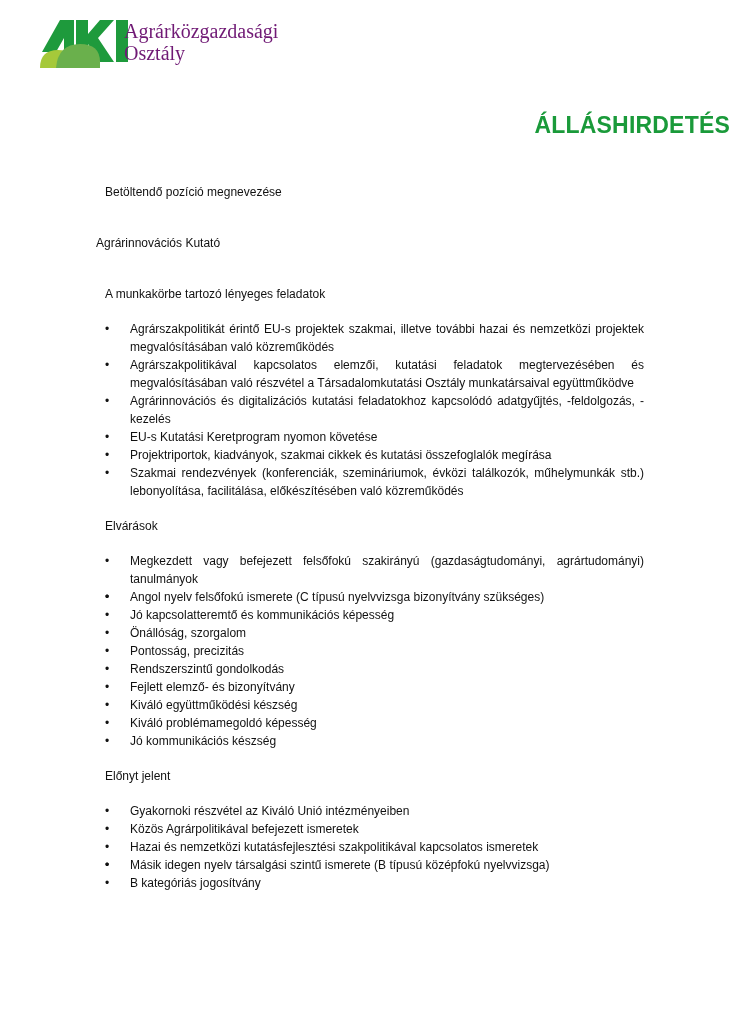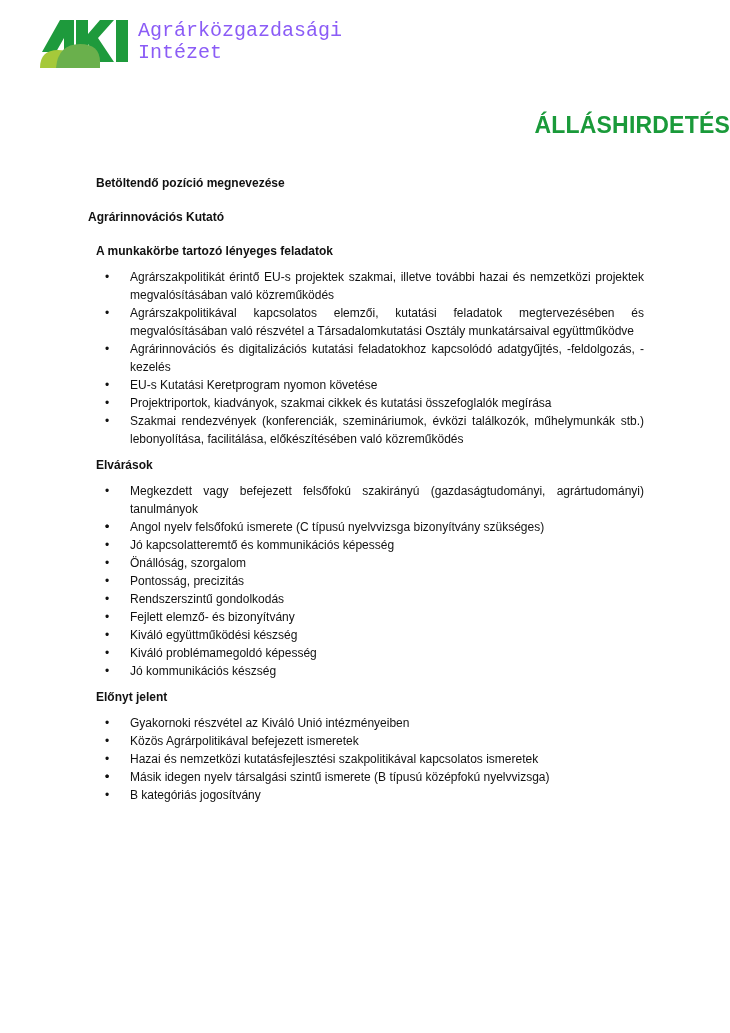--- a/index.html
+++ b/index.html
@@ -1,27 +1,27 @@
 <!DOCTYPE html>
 <html><head>
   <meta charset="utf-8">
   <style>
     html, body { margin: 0; padding: 0; background: #ffffff; }
     body { width: 730px; height: 1033px; position: relative; overflow: hidden;
            font-family: "Liberation Sans", sans-serif; color: #111; }
     .logo { position: absolute; left: 40px; top: 16px; width: 300px; height: 52px; }
     .logo svg { position: absolute; left: 0; top: 0; }
-    .logo-text { position: absolute; left: 98px; top: 4px; color: #8b5cf6;
-                 font-family: Liberation Mono, monospace; font-size: 20px; line-height: 22px; }
+    .logo-text { position: absolute; left: 84px; top: 4px; color: #701a75;
+                 font-family: Liberation Serif, serif; font-size: 20px; line-height: 22px; }
     .title { position: absolute; left: 0; width: 730px; top: 112px; text-align: right;
              color: #1a9a3a; font-weight: bold; font-size: 23px; letter-spacing: 0.2px; }
     .content { position: absolute; left: 88px; top: 166px; width: 556px;
                font-family: "Liberation Sans", sans-serif; font-size: 12px; line-height: 18px; }
-    .h { font-weight: bold; margin: 8px; }
-    .p { margin: 0; font-weight: bold; }
+    .h { font-weight: normal; margin: 17px; }
+    .p { margin: 8px; }
     .sec-gap { height: 8px; }
     ul { list-style: none; margin: 6px 0 6px 0; padding: 0; }
     li { position: relative; padding-left: 42px; text-align: justify; }
     li .bullet { position: absolute; left: 17px; top: 0; font-size: 12px; }
   </style>
 </head>
 <body>
 
 <div class="logo">
   <svg width="96" height="52" viewBox="0 0 96 52">
@@ -30,21 +30,21 @@
 
     <polygon points="36,4 48,4 48,18 60,4 74,4 58,22 74,46 60,46 48,28 48,46 36,46" fill="#1e9a3c"></polygon>
 
     <rect x="76" y="4" width="12" height="42" fill="#1e9a3c"></rect>
 
     <path d="M0,52 Q0,34 18,34 Q34,34 36,52 Z" fill="#a5c93a"></path>
     <path d="M16,52 Q18,28 40,28 Q60,28 60,46 L60,52 Z" fill="#6ab04c"></path>
   </svg>
   <div class="logo-text">
     <div>Agrárközgazdasági</div>
-    <div>Intézet</div>
+    <div>Osztály</div>
   </div>
 </div>
 
 <div class="title">ÁLLÁSHIRDETÉS</div>
 
 <div class="content">
   <p class="h">Betöltendő pozíció megnevezése</p>
   <div class="sec-gap"></div>
   <p class="p">Agrárinnovációs Kutató</p>
   <div class="sec-gap"></div>

